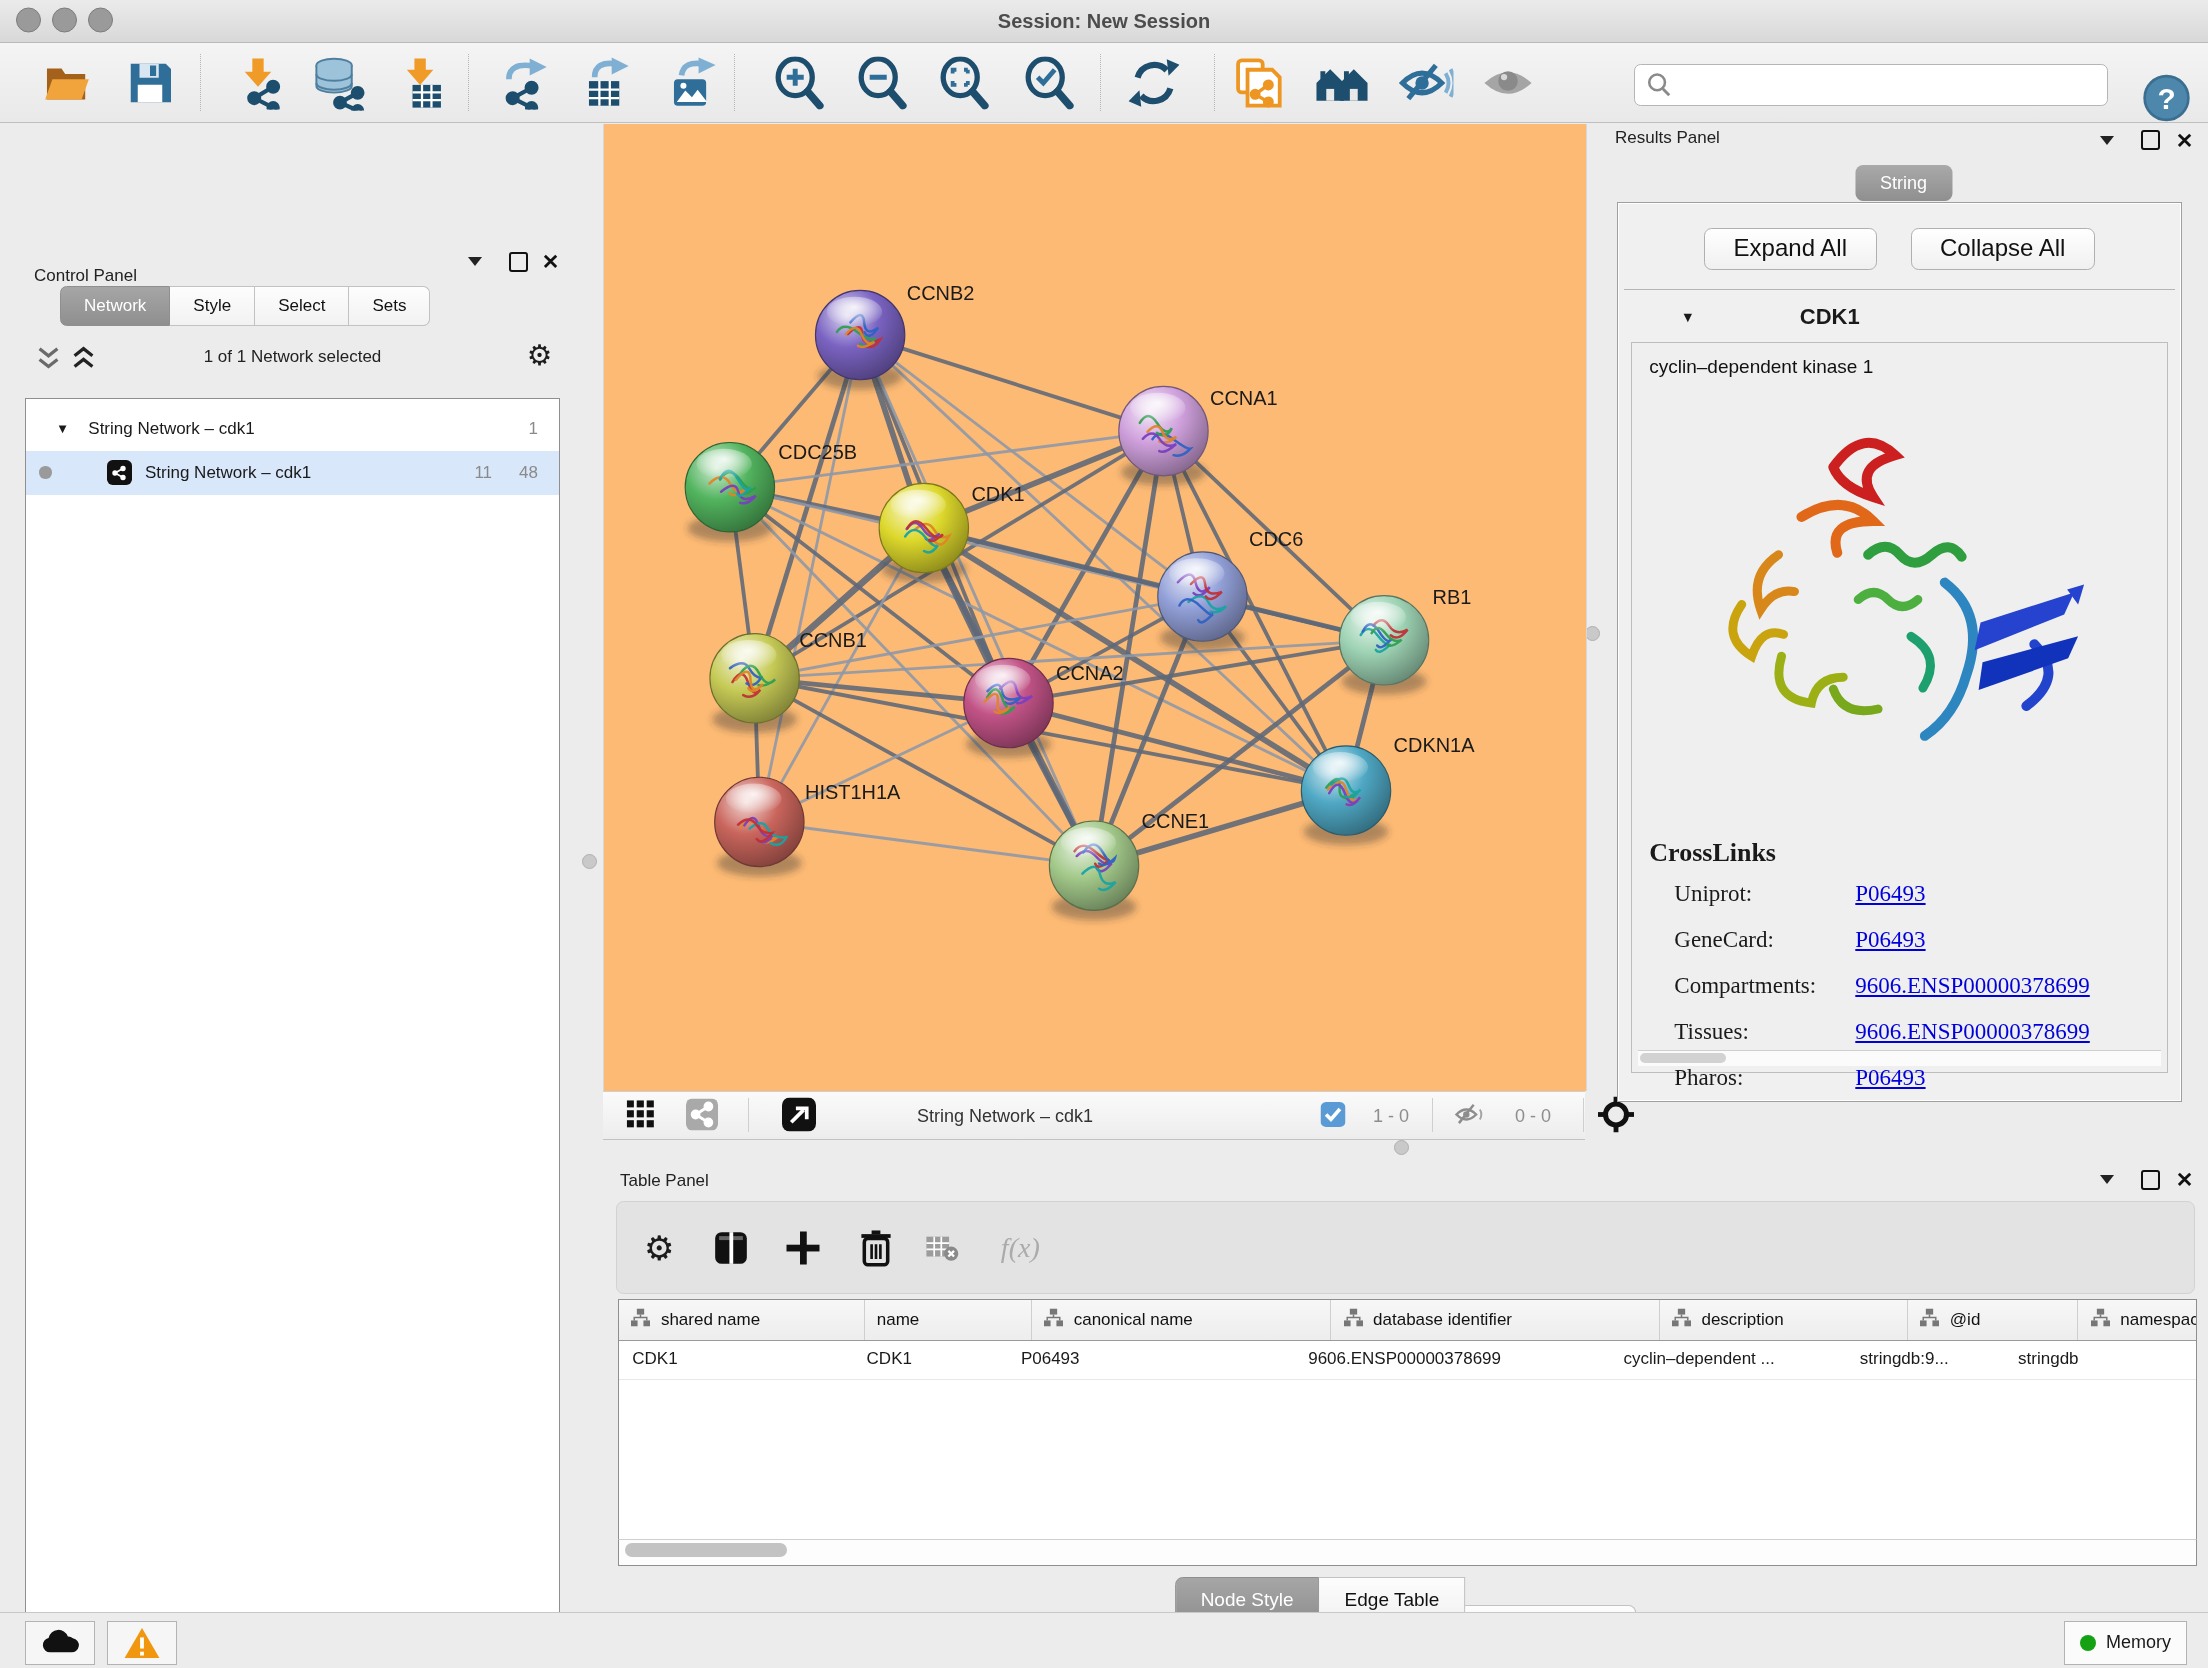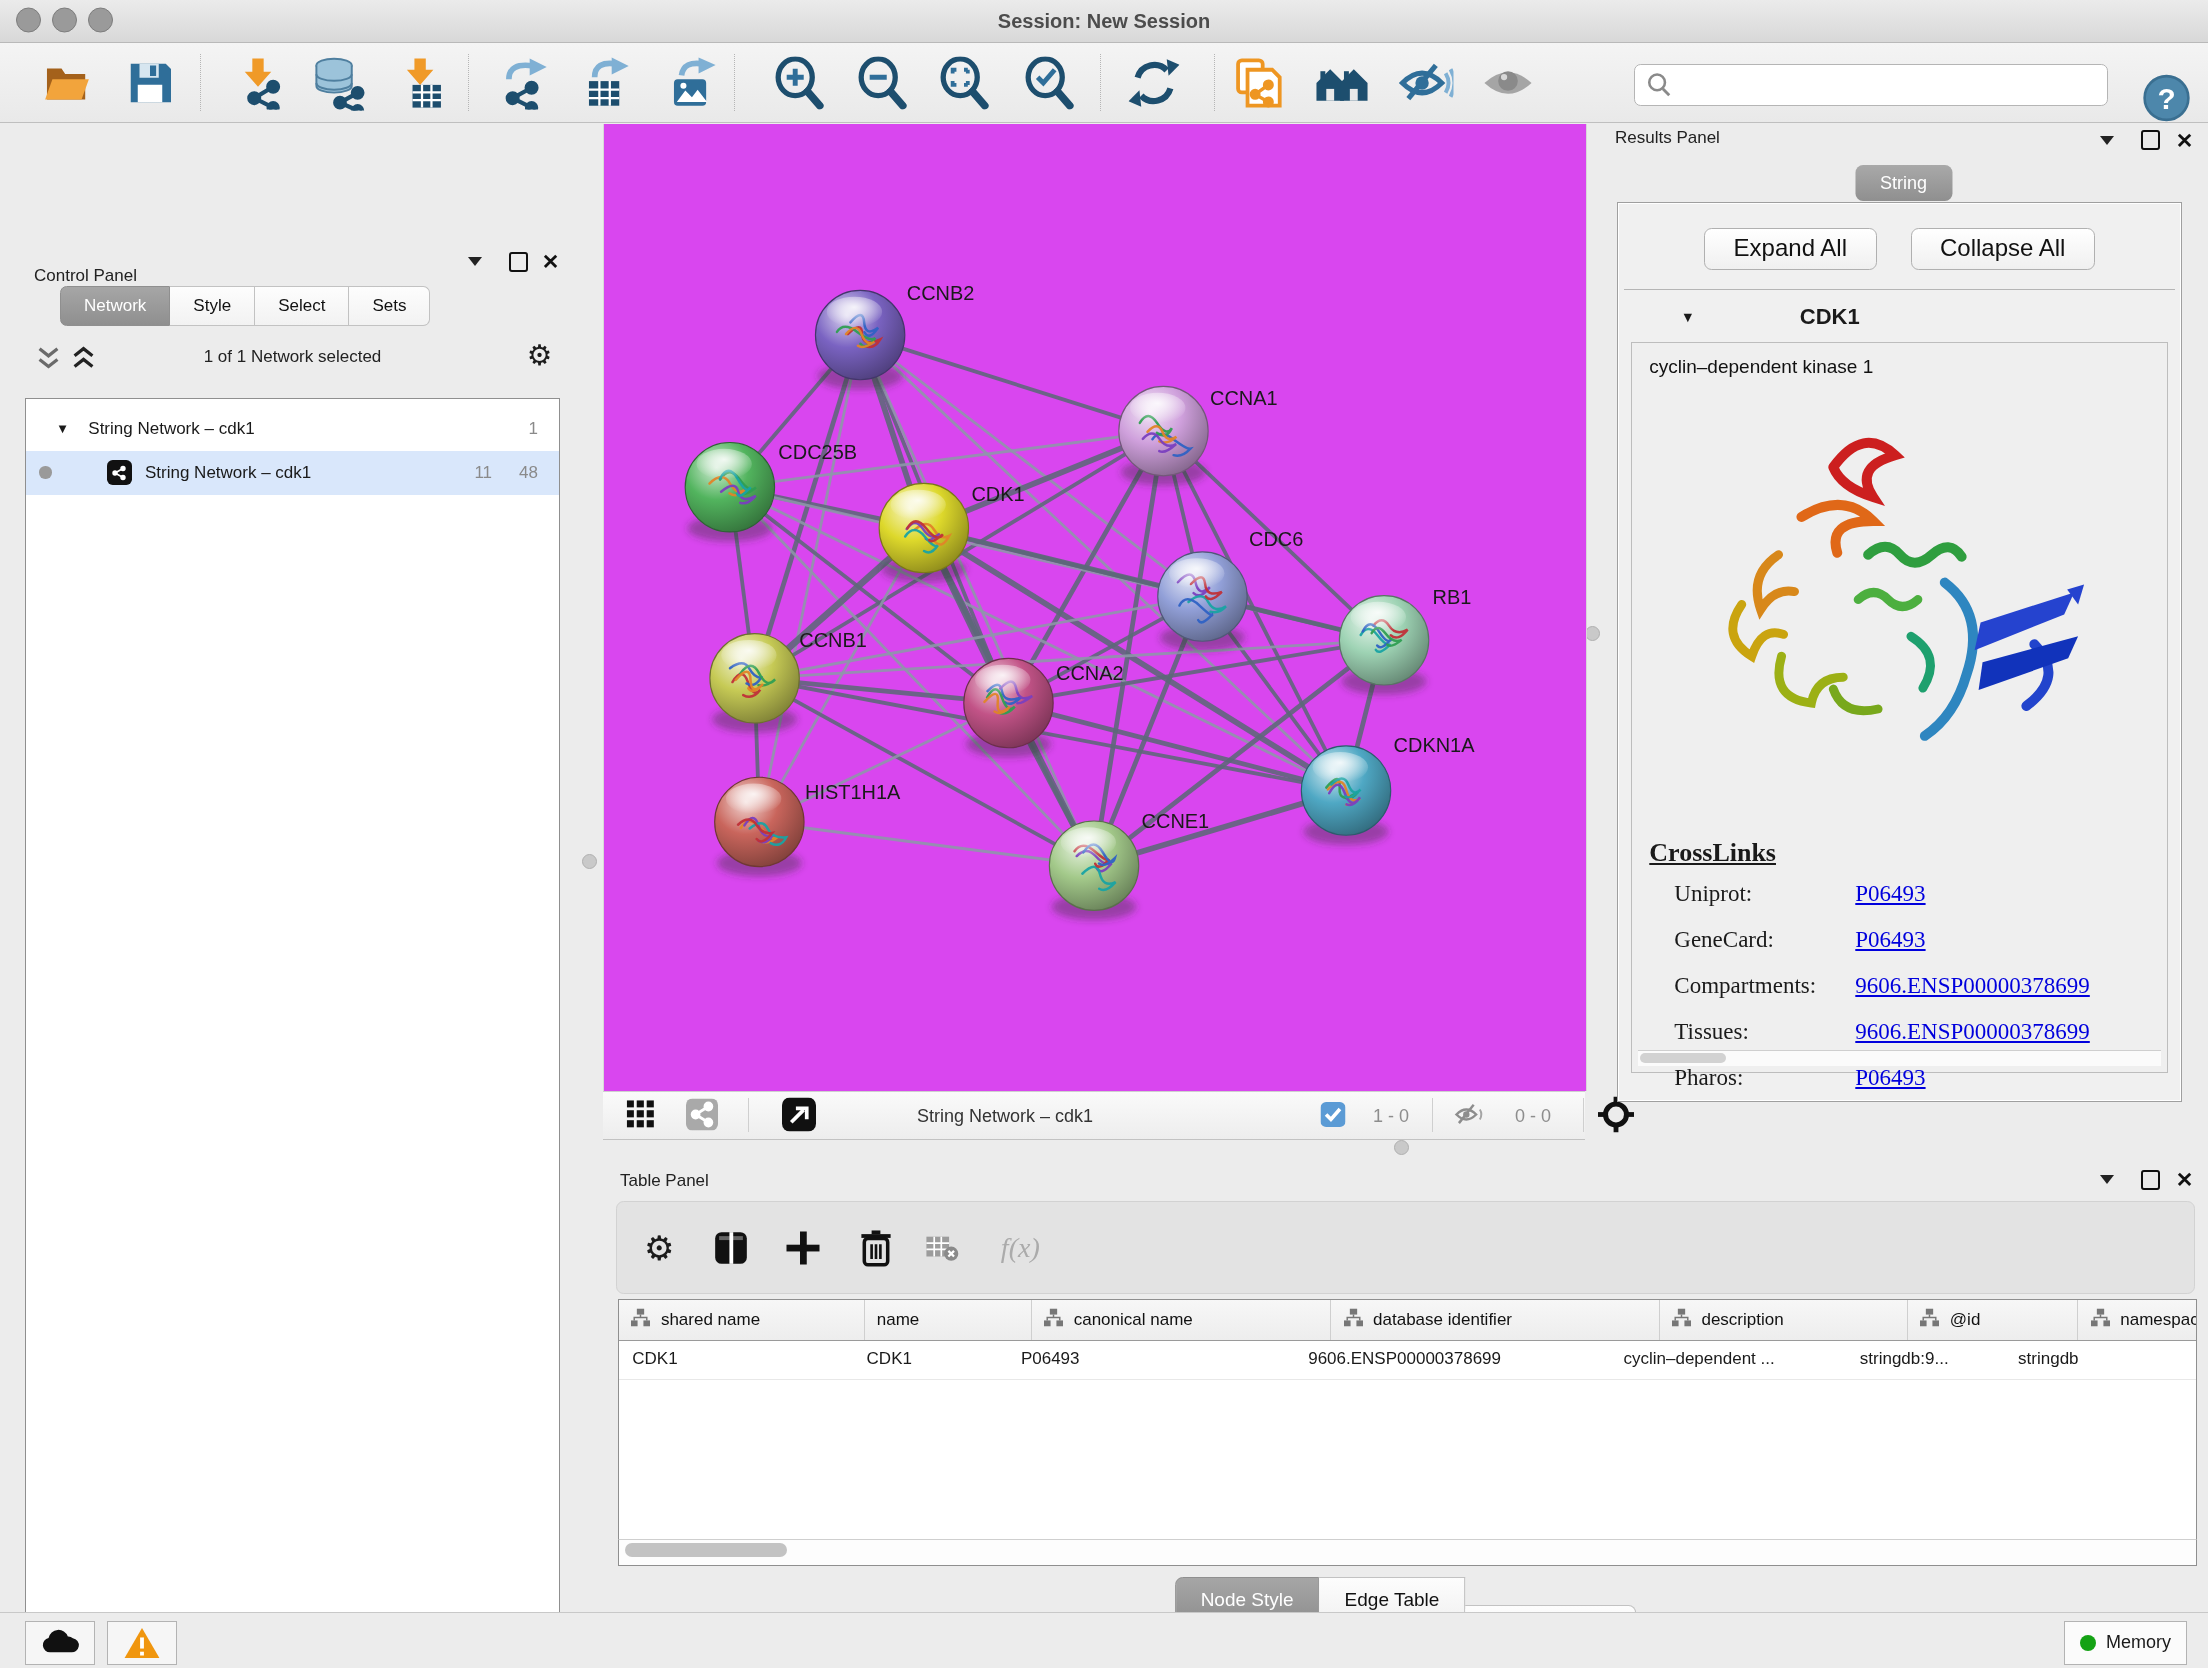--- a/index.html
+++ b/index.html
@@ -31,40 +31,40 @@
   .tab.active{background:linear-gradient(#a6a6a6,#8f8f8f);color:#fff;border-color:#8f8f8f;}
   .subbar{position:absolute;left:25px;top:217px;width:535px;height:38px;}
   .sel-status{position:absolute;left:0;right:0;text-align:center;top:7.6px;font-size:17px;color:#222;}
   .gear{font-size:28.5px;color:#1c1c1c;line-height:28.5px;}
   .net-list{position:absolute;left:25px;top:276px;width:533px;height:1299px;background:#fff;border:1px solid #8f8f8f;}
   .net-row{position:relative;height:44px;display:flex;align-items:center;font-size:17px;}
   .net-row .num{color:#8a8a8a;}
   .net-row.selected{background:#d9e7fb;}
   .mini-share{width:25px;height:25px;border-radius:5.7px;background:#111;display:flex;align-items:center;justify-content:center;}
   
-  .canvas{left:603px;top:124px;width:982px;height:967px;background:#d946ef;border-left:1px solid #d8d8d8;border-right:1px solid #d8d8d8;}
+  .canvas{left:603px;top:124px;width:982px;height:967px;background:#fdba74;border-left:1px solid #d8d8d8;border-right:1px solid #d8d8d8;}
   .netbar{left:603px;top:1091px;width:982px;height:47px;background:linear-gradient(#fafafa,#ededed);border-top:1px solid #cfcfcf;border-bottom:1px solid #c2c2c2;}
   .netbar-inner{position:relative;width:100%;height:100%;}
   .nb-item{position:absolute;top:50%;transform:translate(-50%,-50%);}
   .nb-sep{position:absolute;top:5.7px;height:34px;border-left:1px solid #cfcfcf;}
   .nb-text{font-size:18px;color:#333;white-space:nowrap;}
   .nb-count{font-size:18px;color:#8d8d8d;white-space:nowrap;}
   .handle-dot{width:13.3px;height:13.3px;border-radius:50%;background:#c9c9c9;border:1px solid #b0b0b0;}
   
   .results{left:1598px;top:122px;width:611px;height:1034px;}
   .rtab{position:absolute;left:50%;top:43px;transform:translateX(-50%);padding:0 25px;height:36px;line-height:36px;background:linear-gradient(#a9a9a9,#8f8f8f);color:#fff;font-size:18px;border-radius:7.6px;}
   .rbox{position:absolute;left:19px;top:80px;width:563px;height:898px;background:#f0f0f0;border:1px solid #9f9f9f;box-shadow:inset 0 0 0 1px #fff;}
   .rbtn-row{position:absolute;left:5.7px;top:5.7px;right:5.7px;height:80px;border-bottom:1px solid #b5b5b5;display:flex;align-items:center;justify-content:center;gap:34px;}
   .rbtn{height:40px;line-height:38px;padding:0 28.5px;background:linear-gradient(#ffffff,#f0f0f0);border:1px solid #b0b0b0;border-radius:7.6px;font-size:24px;color:#111;}
   .cdk-head{position:absolute;left:5.7px;top:91px;right:5.7px;height:46px;display:flex;align-items:center;}
   .cdk-head .name{font-size:22px;font-weight:bold;}
   .cdk-body{position:absolute;left:13.3px;top:139px;right:13.3px;bottom:28.5px;background:#efefef;border:1px solid #bdbdbd;}
   .prot-desc{position:absolute;left:17px;top:13.3px;font-size:19px;color:#111;}
   .crosslinks{position:absolute;left:17px;top:495px;right:9.5px;font-family:"Liberation Serif",serif;}
-  .crosslinks h3{margin:0 0 13.3px 0;font-size:26px;text-decoration:underline;}
+  .crosslinks h3{margin:0 0 13.3px 0;font-size:26px;}
   .cl-row{display:flex;margin:0 0 20px 0;font-size:23px;}
   .cl-row .lbl{width:181px;padding-left:25px;}
   .cl-row a{color:#0000dd;text-decoration:underline;}
   .rbox-scroll{position:absolute;left:5.7px;bottom:5.7px;right:5.7px;height:15px;background:#fbfbfb;border-top:1px solid #cfcfcf;}
   .rbox-scroll .thumb{position:absolute;left:1.9px;top:1.9px;width:86px;height:10.5px;background:#d2d2d2;border-radius:5.7px;}
   
   .tablepanel{left:603px;top:1156px;width:1605px;height:457px;}
   .tp-toolbar{position:absolute;left:13.3px;top:45px;right:13.3px;height:91px;background:#e3e3e3;border:1px solid #d2d2d2;border-radius:7.6px;}
   .tp-icon{position:absolute;top:50%;transform:translate(-50%,-50%);display:flex;align-items:center;justify-content:center;}
   .fx{font-family:"Liberation Serif",serif;font-style:italic;font-size:28px;color:#ababab;}

